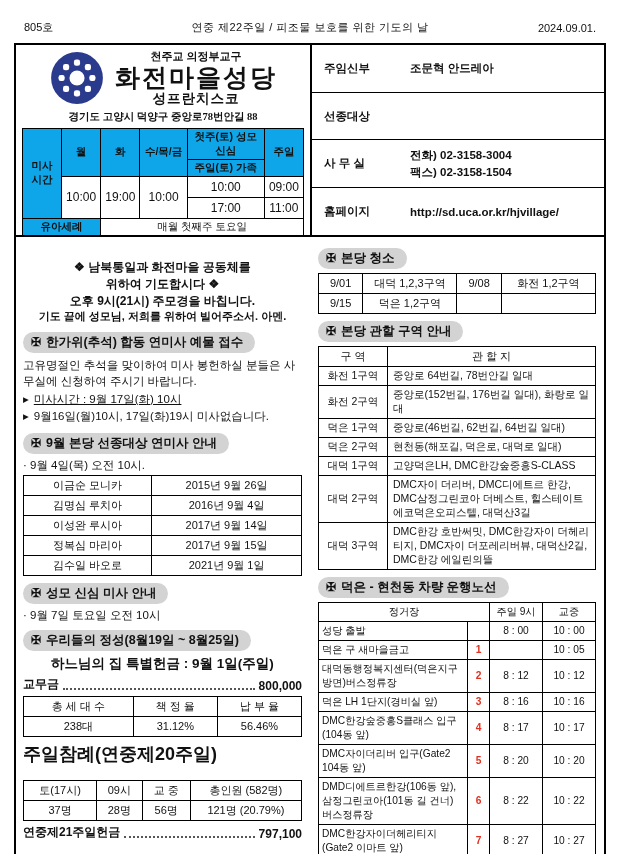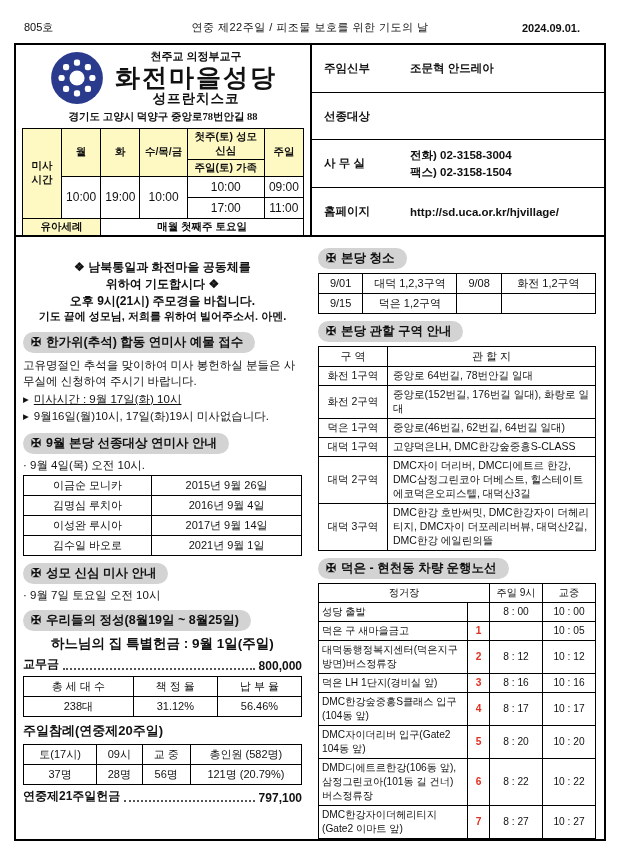--- a/index.html
+++ b/index.html
@@ -2,21 +2,21 @@
 <html><head>
 <meta charset="utf-8">
 <style>
   html,body{margin:0;padding:0;background:#fff;}
   body{width:620px;height:854px;font-family:"Liberation Sans",sans-serif;color:#111;overflow:hidden;}
   .page{box-sizing:border-box;width:620px;height:854px;padding:8px 14px 0;}
   
   .meta-row{display:flex;align-items:center;font-size:11px;padding:12px 10px 8px;}
   .meta-left{width:90px;}
   .meta-center{flex:1;text-align:center;letter-spacing:.5px;}
-  .meta-right{width:90px;text-align:center;font-weight:bold;}
+  .meta-right{width:90px;text-align:right;}
   
   .main-box{border:2px solid #000;}
   .header-grid{display:flex;border-bottom:2px solid #000;}
   .header-left{width:50%;padding:5px 6px 0;box-sizing:border-box;}
   .header-right{flex:1;border-left:2px solid #000;display:flex;flex-direction:column;}
   .info-row{flex:1;display:flex;align-items:center;padding:6px 12px;border-bottom:1px solid #000;font-size:11.5px;gap:8px;}
   .info-row:last-child{border-bottom:none;}
   .info-label{width:78px;font-weight:bold;flex-shrink:0;}
   .info-value{font-weight:bold;}
   .info-stack{display:flex;flex-direction:column;gap:2px;font-weight:bold;}
@@ -24,21 +24,21 @@
   .identity{display:flex;align-items:center;justify-content:center;gap:10px;}
   .titles{text-align:center;line-height:1.15;}
   .diocese{font-size:11px;font-weight:bold;}
   .church-name{font-size:25px;font-weight:bold;letter-spacing:2px;}
   .patron{font-size:13.5px;font-weight:bold;letter-spacing:1px;}
   .address{text-align:center;font-size:10.5px;font-weight:bold;margin:3px 0 4px;font-family:Liberation Serif, serif;}
   
   table{border-collapse:collapse;}
   .mass-table{width:100%;font-size:10.5px;text-align:center;margin-bottom:-1px;}
   .mass-table td,.mass-table th{border:1px solid #000;padding:1px 2px;font-weight:normal;}
-  .mass-table .hd{background:#fef9c3;font-weight:bold;}
+  .mass-table .hd{background:#0ea5e9;font-weight:bold;}
   .mass-table .tm{font-size:12px;padding:3px 2px;}
   
   .columns{display:flex;align-items:flex-start;}
   .col-left{width:50%;box-sizing:border-box;padding:4px 8px 0 7px;}
   .col-right{flex:1;box-sizing:border-box;padding:4px 8px 0;}
   
   .prayer{text-align:center;font-weight:bold;font-size:12px;line-height:1.4;margin:18px 0 4px;}
   .prayer .small{font-size:11px;}
   
   .section-pill{display:flex;align-items:center;gap:5px;background:#d3d3d3;border-radius:11px;padding:2px 12px 2px 8px;font-weight:bold;font-size:12.5px;margin:7px 0 4px;width:fit-content;max-width:100%;}
@@ -48,21 +48,21 @@
   .bullet{display:flex;gap:5px;font-size:11.5px;line-height:1.5;}
   .u{text-decoration:underline;}
   .dotline{font-size:11.5px;margin:2px 0;}
   
   .tbl{width:100%;font-size:11px;text-align:center;}
   .tbl td,.tbl th{border:1px solid #000;padding:2px 3px;font-weight:normal;}
   
   .money-row{display:flex;align-items:flex-end;font-size:12px;font-weight:bold;margin:3px 0;}
   .leader{flex:1;border-bottom:2px dotted #555;margin:0 4px 3px;}
   .special{text-align:center;font-weight:bold;font-size:13.5px;margin:2px 0 3px;}
-  .subhead{font-weight:bold;font-size:13px;margin:5px 0 4px;}
+  .subhead{font-weight:bold;font-size:18px;margin:5px 0 14px;}
   
   .district-tbl td{font-size:10.5px;}
   .district-tbl .area{text-align:left;padding:2px 5px;}
   .district-tbl .dname{width:62px;}
   
   .bus-tbl td,.bus-tbl th{font-size:10.2px;padding:2px 3px;}
   .bus-tbl .stop{text-align:left;}
   .bus-tbl .busno{width:15px;color:#e03020;font-weight:bold;}
   .bus-tbl .t{width:46px;}
 </style>
@@ -121,21 +121,21 @@
             <td class="tm" rowspan="2">10:00</td>
             <td class="tm">10:00</td>
             <td class="tm">09:00</td>
           </tr>
           <tr>
             <td class="tm">17:00</td>
             <td class="tm">11:00</td>
           </tr>
           <tr>
             <td class="hd" colspan="2">유아세례</td>
-            <td colspan="4" style="font-weight:bold;border-radius:8px;">매월 첫째주 토요일</td>
+            <td colspan="4" style="font-weight:normal;border-radius:8px;">매월 첫째주 토요일</td>
           </tr>
         </tbody>
           </table>
       </div>
 
       <div class="header-right">
         <div class="info-row">
           <span class="info-label">주임신부</span>
           <span class="info-value">조문혁 안드레아</span>
         </div>
@@ -198,20 +198,24 @@
               </tr>
           <tr>
                 <td>김명심 루치아</td>
                 <td>2016년 9월 4일</td>
               </tr>
           <tr>
                 <td>이성완 루시아</td>
                 <td>2017년 9월 14일</td>
               </tr>
           <tr>
+                <td>정복심 마리아</td>
+                <td>2017년 9월 15일</td>
+              </tr>
+          <tr>
                 <td>김수일 바오로</td>
                 <td>2021년 9월 1일</td>
               </tr>
         </tbody>
           </table>
 
         <div class="section-pill">
           <span class="cross">✠</span>
           <span>성모 신심 미사 안내</span>
         </div>
@@ -304,20 +308,24 @@
               </tr>
           <tr>
                 <td>화전 2구역</td>
                 <td class="area">중앙로(152번길, 176번길 일대), 화랑로 일대</td>
               </tr>
           <tr>
                 <td>덕은 1구역</td>
                 <td class="area">중앙로(46번길, 62번길, 64번길 일대)</td>
               </tr>
           <tr>
+                <td>덕은 2구역</td>
+                <td class="area">현천동(해포길, 덕은로, 대덕로 일대)</td>
+              </tr>
+          <tr>
                 <td>대덕 1구역</td>
                 <td class="area">고양덕은LH, DMC한강숲중흥S-CLASS</td>
               </tr>
           <tr>
                 <td>대덕 2구역</td>
                 <td class="area">DMC자이 더리버, DMC디에트르 한강, DMC삼정그린코아 더베스트, 힐스테이트에코덕은오피스텔, 대덕산3길</td>
               </tr>
           <tr>
                 <td>대덕 3구역</td>
                 <td class="area">DMC한강 호반써밋, DMC한강자이 더헤리티지, DMC자이 더포레리버뷰, 대덕산2길, DMC한강 에일린의뜰</td>

